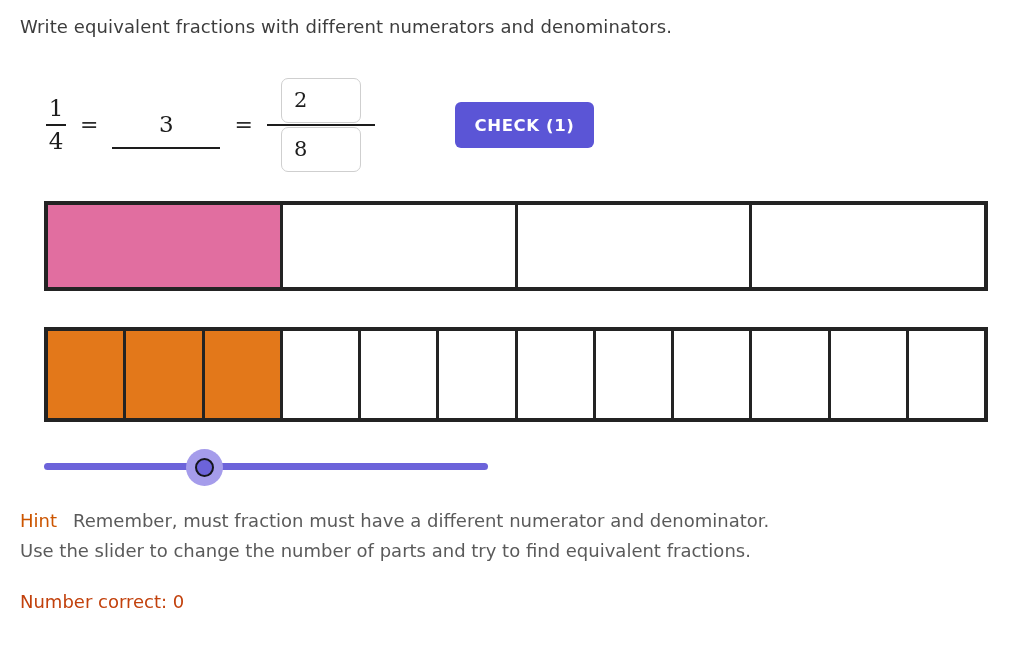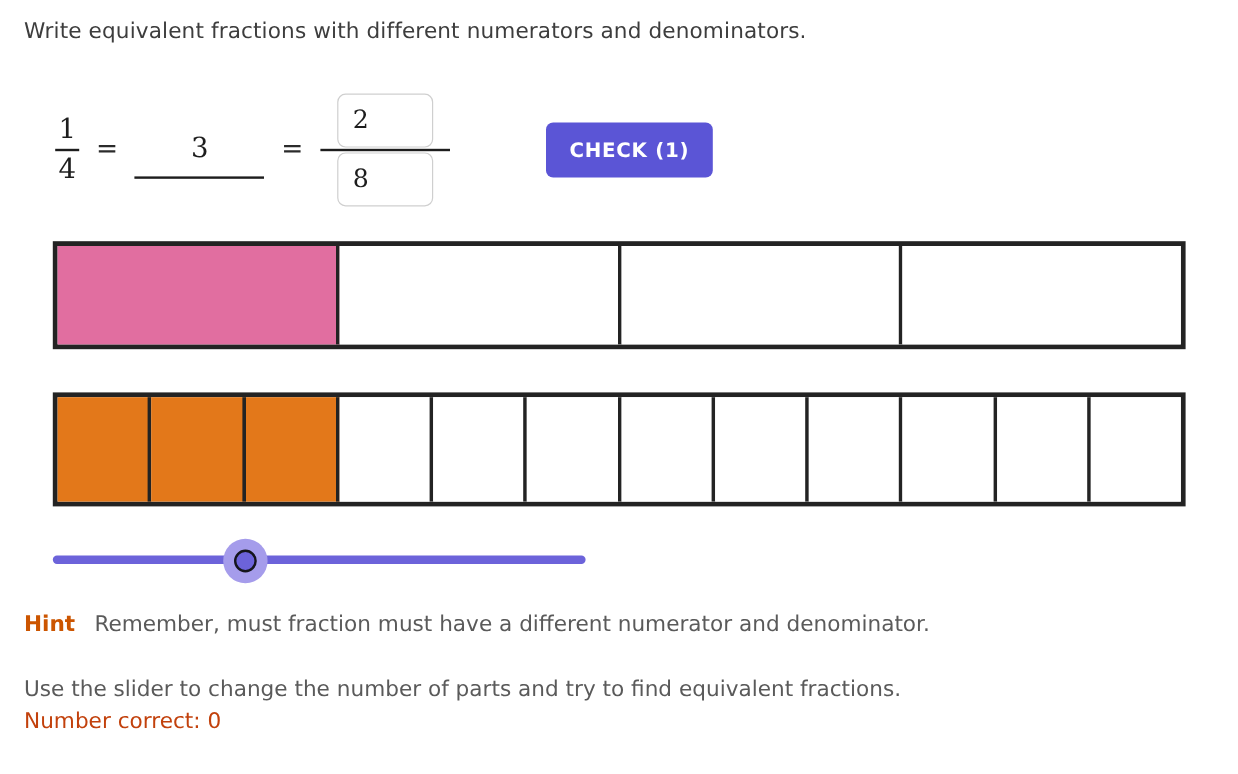--- a/index.html
+++ b/index.html
@@ -194,24 +194,24 @@
     position: absolute;
     left: 20px;
     top: 506px;
     width: 960px;
     font-size: 18px;
     line-height: 30px;
     color: #5a5a5a;
   }
   .hint-label {
     color: #cc5500;
-    font-weight: bold;
+    font-weight: normal;
     margin-right: 16px;
   }
-  .hint-line2 { display: block; margin-top: 24px; }
+  .hint-line2 { display: block; }
 
   
   .status {
     position: absolute;
     left: 20px;
     top: 591px;
     font-size: 18px;
     color: #c2410c;
   }
 </style>

